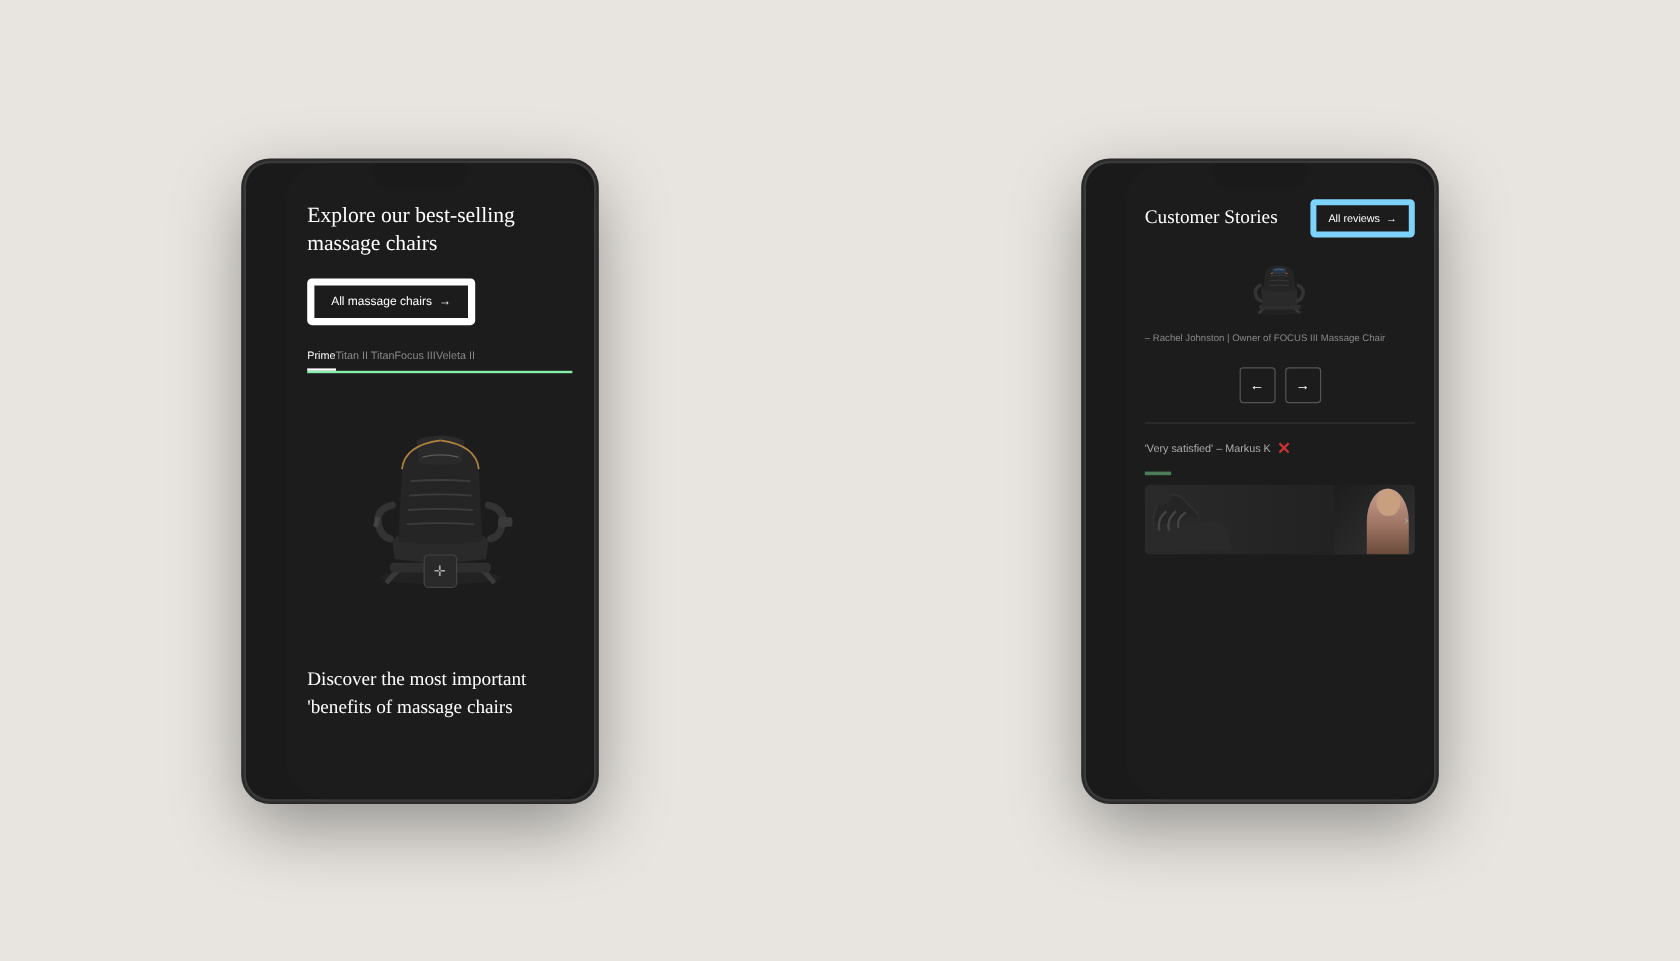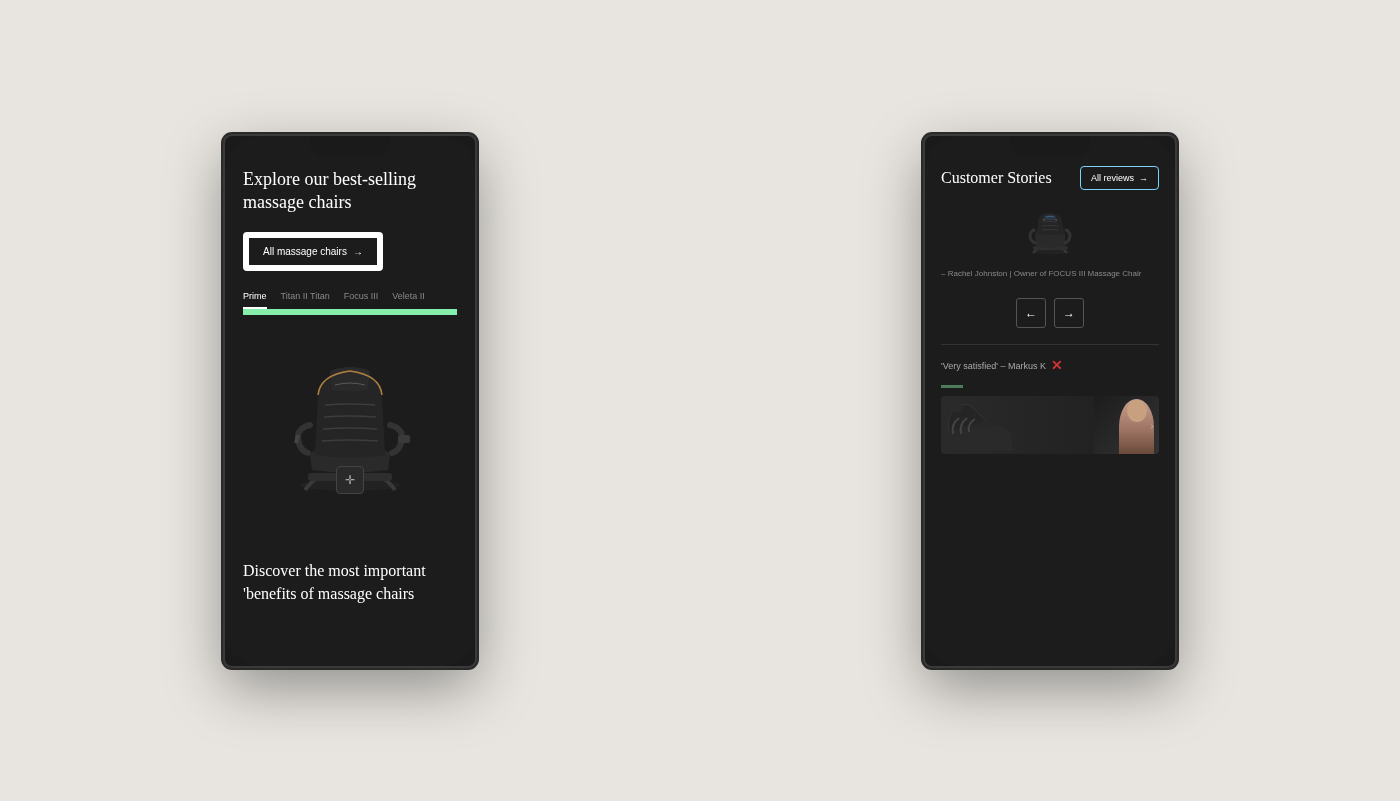--- a/index.html
+++ b/index.html
@@ -24,30 +24,31 @@
     .panel-left {
       background: #e8e5e0;
     }
 
     .panel-right {
       background: #e8e5e0;
     }
 
     
     .phone {
-      width: 250px;
+      width: 290px;
       height: 530px;
       background: #1a1a1a;
-      border-radius: 7px;
+      border-radius: 20px;
       position: relative;
       box-shadow:
         0 0 0 2px #3a3a3a,
         0 0 0 4px #2a2a2a,
         0 20px 60px rgba(0,0,0,0.4);
       overflow: hidden;
+      padding-left: 33px;
     }
 
     
     .phone::before {
       content: '';
       position: absolute;
       top: 0;
       left: 50%;
       transform: translateX(-50%);
       width: 80px;
@@ -88,23 +89,22 @@
       color: #fff;
       padding: 8px 14px;
       border-radius: 4px;
       font-size: 10px;
       font-family: Arial, sans-serif;
       margin-bottom: 20px;
     }
 
     .tabs-row {
       display: flex;
-      gap: 14px;
       margin-bottom: 12px;
-      border-bottom: 6px solid #86efac;
+      border-bottom: 2px solid #86efac;
       padding-bottom: 0;
     }
 
     .tab-item {
       color: #888;
       font-size: 9px;
       font-family: Arial, sans-serif;
       padding-bottom: 6px;
       cursor: pointer;
       white-space: nowrap;
@@ -174,21 +174,21 @@
       color: #ffffff;
       font-size: 16px;
       font-family: Liberation Serif, serif;
       font-weight: 400;
     }
 
     .all-reviews-btn {
       display: inline-flex;
       align-items: flex-start;
       gap: 5px;
-      border: 1px solid #7dd3fc;
+      border: 5px solid #7dd3fc;
       color: #fff;
       padding: 6px 10px;
       border-radius: 4px;
       font-size: 9px;
       font-family: Arial, sans-serif;
       white-space: nowrap;
     }
 
     .product-thumb {
       display: flex;

